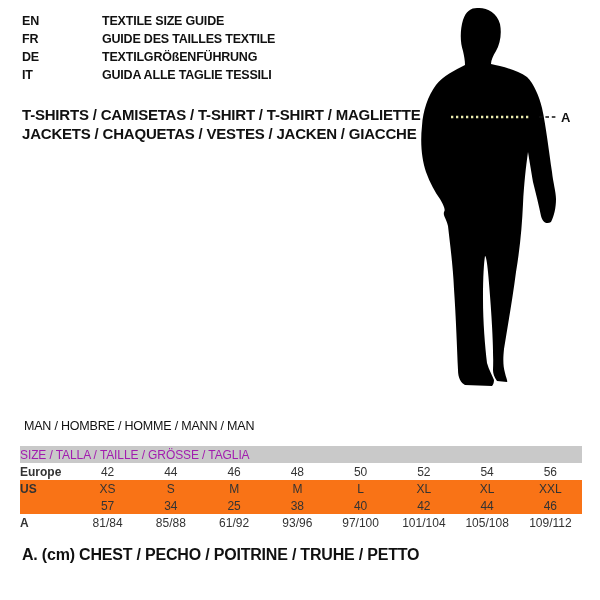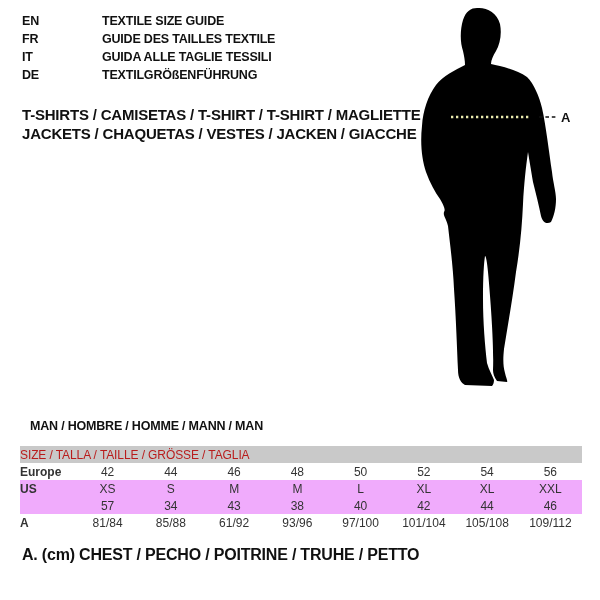--- a/index.html
+++ b/index.html
@@ -12,49 +12,49 @@
   .lang-block{position:absolute;left:22px;top:12px;font-weight:700;font-size:12.5px;letter-spacing:-0.2px;}
   .lang-row{display:flex;line-height:18px;gap:44px;}
   .lang-code{width:36px;flex:0 0 36px;}
   
   .categories{position:absolute;left:22px;top:105px;font-weight:700;font-size:15px;line-height:19px;letter-spacing:-0.2px;}
   
   .figure{position:absolute;left:413px;top:4px;width:172px;height:400px;}
   .figure svg{display:block;width:100%;height:100%;}
   
   .size-section{position:absolute;left:20px;top:419px;width:562px;}
-  .man-heading{font-weight:700;font-size:12.5px;letter-spacing:-0.2px;margin-left:10px;}
+  .man-heading{font-weight:400;font-size:12.5px;letter-spacing:-0.2px;margin-left:4px;}
   table.size{border-collapse:collapse;table-layout:fixed;width:562px;margin-top:13px;font-size:12px;color:#333;}
   table.size td{padding:0;height:17px;vertical-align:middle;white-space:nowrap;}
-  td.hdr{background:#c9c9c9;padding-left:5px;color:#b91c1c;letter-spacing:-0.1px;}
+  td.hdr{background:#c9c9c9;padding-left:5px;color:#a21caf;letter-spacing:-0.1px;}
   td.lbl{text-align:left;padding-left:5px;font-weight:bold;}
   td.val{text-align:center;}
-  tr.stripe{background:#f0abfc;}
+  tr.stripe{background:#f97316;}
   
   .note{position:absolute;left:22px;top:546px;font-weight:700;font-size:16px;letter-spacing:-0.2px;}
 </style>
 </head>
 <body>
 
 <div class="lang-block">
   <div class="lang-row">
     <span class="lang-code">EN</span>
     <span class="lang-label">TEXTILE SIZE GUIDE</span>
   </div>
   <div class="lang-row">
     <span class="lang-code">FR</span>
     <span class="lang-label">GUIDE DES TAILLES TEXTILE</span>
   </div>
   <div class="lang-row">
+    <span class="lang-code">DE</span>
+    <span class="lang-label">TEXTILGRÖßENFÜHRUNG</span>
+  </div>
+  <div class="lang-row">
     <span class="lang-code">IT</span>
     <span class="lang-label">GUIDA ALLE TAGLIE TESSILI</span>
-  </div>
-  <div class="lang-row">
-    <span class="lang-code">DE</span>
-    <span class="lang-label">TEXTILGRÖßENFÜHRUNG</span>
   </div>
 </div>
 
 <div class="categories">
   <div>T-SHIRTS / CAMISETAS / T-SHIRT / T-SHIRT / MAGLIETTE</div>
   <div>JACKETS / CHAQUETAS / VESTES / JACKEN / GIACCHE</div>
 </div>
 
 <div class="figure">
   <svg viewBox="0 0 172 400" xmlns="http://www.w3.org/2000/svg">
@@ -139,21 +139,21 @@
       <td class="val">M</td>
       <td class="val">L</td>
       <td class="val">XL</td>
       <td class="val">XL</td>
       <td class="val">XXL</td>
     </tr>
     <tr class="stripe">
       <td class="lbl"></td>
       <td class="val">57</td>
       <td class="val">34</td>
-      <td class="val">43</td>
+      <td class="val">25</td>
       <td class="val">38</td>
       <td class="val">40</td>
       <td class="val">42</td>
       <td class="val">44</td>
       <td class="val">46</td>
     </tr>
     <tr>
       <td class="lbl">A</td>
       <td class="val">81/84</td>
       <td class="val">85/88</td>

